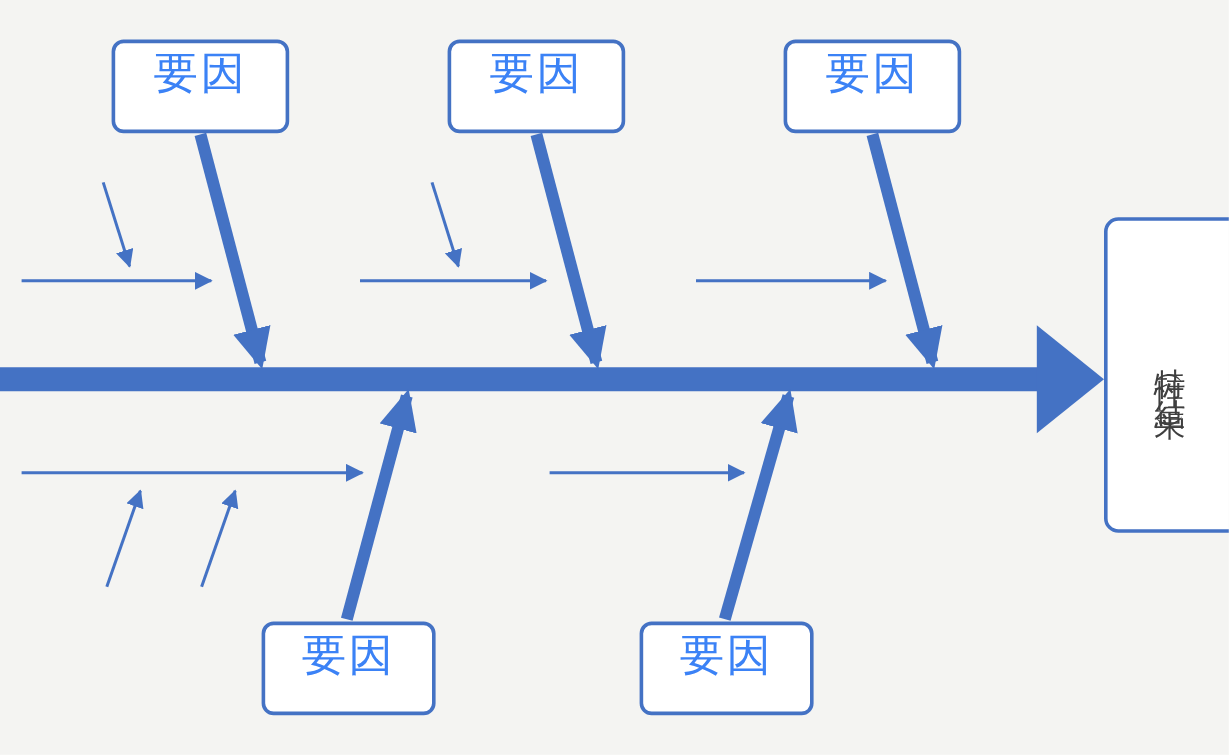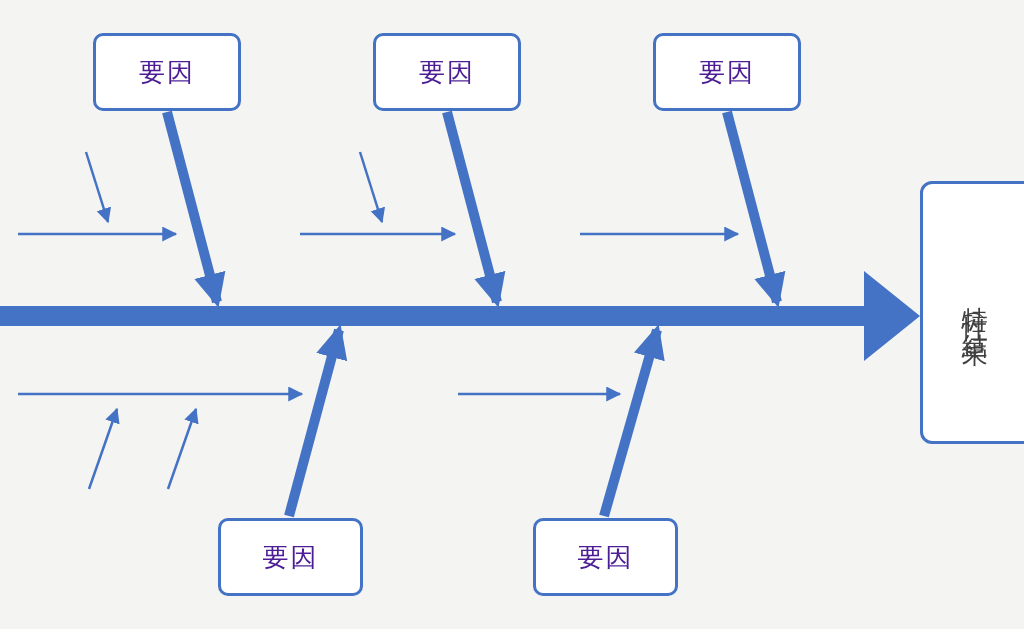--- a/index.html
+++ b/index.html
@@ -10,23 +10,23 @@
     overflow:hidden;
     font-family:"Liberation Sans","DejaVu Sans",sans-serif;
   }
   .stage svg{position:absolute;left:0;top:0;}
   .cause-box{
     position:absolute;
     box-sizing:border-box;
     background:#ffffff;
     border:3px solid #4472C4;
     border-radius:10px;
-    display:flex;align-items:center;justify-content:center;
-    font-size:26px;
-    color:#4c1d95;
+    display:flex;justify-content:center;
+    font-size:37px;
+    color:#3b82f6;
     letter-spacing:2px;
   }
   .effect-box{
     position:absolute;
     left:920px;top:181px;
     width:124px;height:263px;
     box-sizing:border-box;
     background:#ffffff;
     border:3px solid #4472C4;
     border-radius:12px;

